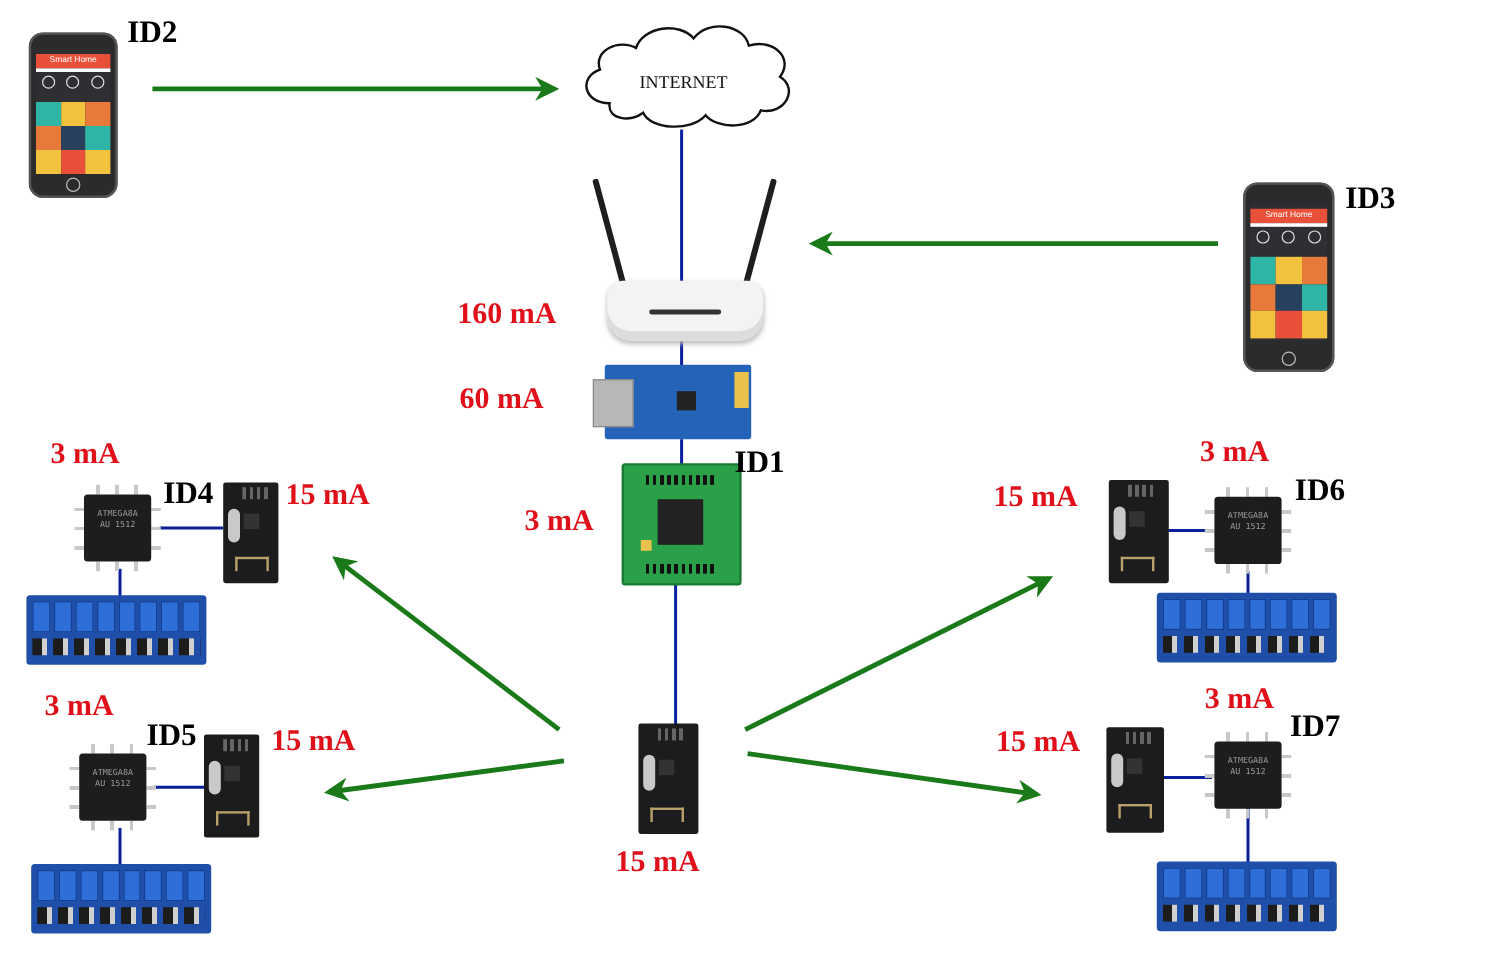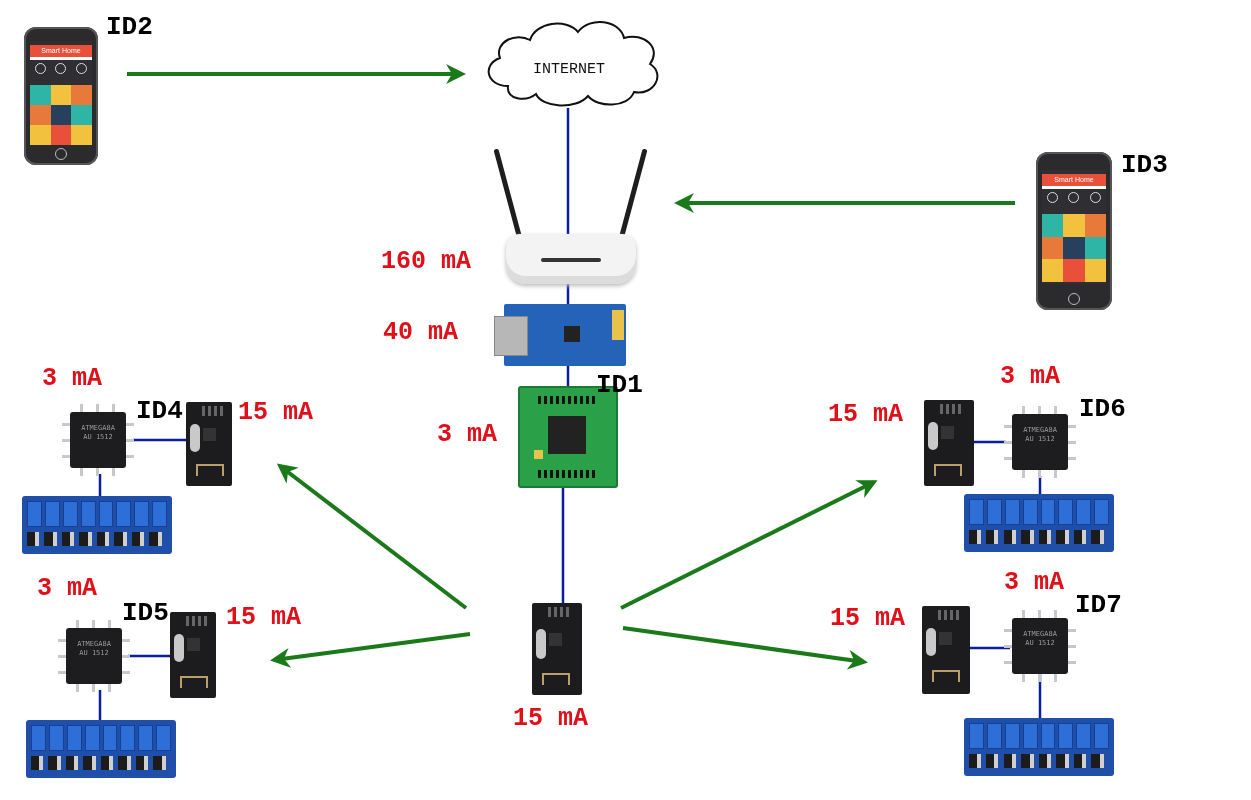--- a/index.html
+++ b/index.html
@@ -1,19 +1,19 @@
 <!DOCTYPE html>
 <html><head>
 <meta charset="utf-8">
 <style>
   html, body { margin: 0; padding: 0; background: #ffffff; }
   body { width: 1251px; height: 800px; position: relative; overflow: hidden;
          font-family: "Liberation Sans", sans-serif; }
   #stage { position: absolute; left: 0; top: 0; width: 1251px; height: 800px; }
-  .lbl { position: absolute; font-family: Liberation Mono, monospace; font-weight: bold;
+  .lbl { position: absolute; font-family: Liberation Serif, serif; font-weight: bold;
          white-space: nowrap; line-height: 1; }
   .ma { color: #e0101a; font-size: 25px; }
   .idl { color: #000000; font-size: 26px; }
   .cloud-text { color: #111; font-size: 15px; font-weight: normal; }
 
   
   .phone { position: absolute; width: 74px; height: 138px; background: #2b2b2e; border-radius: 12px;
            box-shadow: inset 0 0 0 2px #555; }
   .phone .screen { position: absolute; left: 6px; top: 14px; width: 62px; height: 104px; background: #2f2f33; }
   .phone .banner { position: absolute; left: 0; top: 4px; width: 62px; height: 12px; background: #e8503a;
@@ -177,29 +177,29 @@
     <div class="base"></div>
       <div class="slot"></div>
   </div>
   <div class="lbl ma" style="left:381px;top:249px">160 mA</div>
 
   <div class="eth" style="left:504px;top:304px">
     <div class="jack"></div>
       <div class="ic"></div>
       <div class="hdr"></div>
   </div>
-  <div class="lbl ma" style="left:383px;top:320px">40 mA</div>
+  <div class="lbl ma" style="left:383px;top:320px">60 mA</div>
 
   <div class="mcu" style="left:518px;top:386px">
     <div class="hdr-t"></div>
       <div class="ic"></div>
       <div class="jmp"></div>
       <div class="hdr-b"></div>
   </div>
-  <div class="lbl idl" style="left:596px;top:372px">ID1</div>
+  <div class="lbl idl" style="left:612px;top:372px">ID1</div>
   <div class="lbl ma" style="left:437px;top:422px">3 mA</div>
 
   <div class="nrf" style="left:532px;top:603px;width:50px;height:92px">
     <div class="pins"></div>
       <div class="xtal" style="top:26px;height:30px"></div>
       <div class="ic" style="top:30px"></div>
       <div class="ant" style="top:70px"></div>
   </div>
   <div class="lbl ma" style="left:513px;top:706px">15 mA</div>
 

